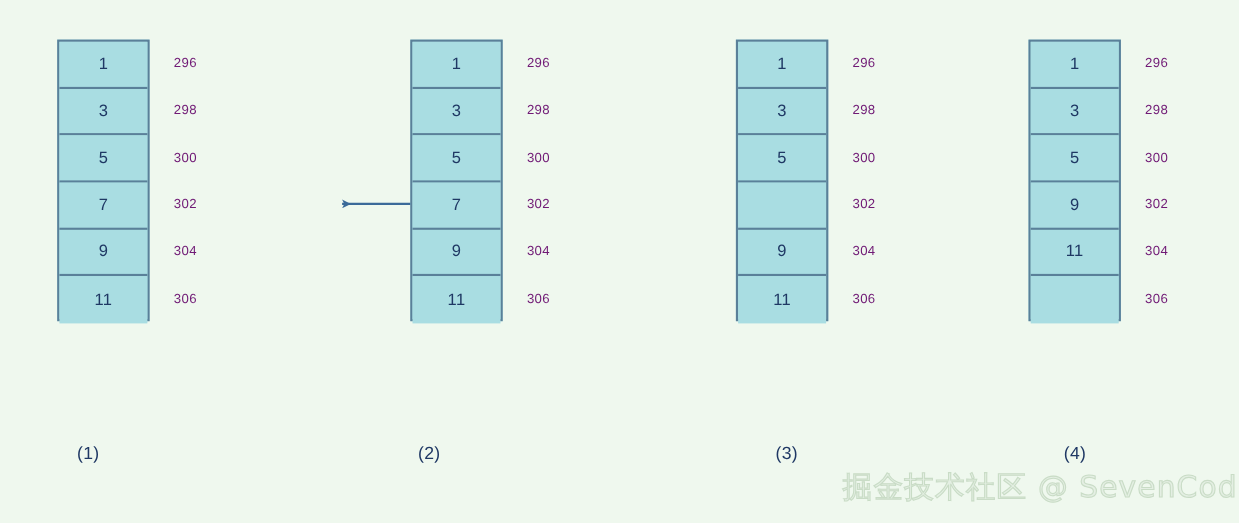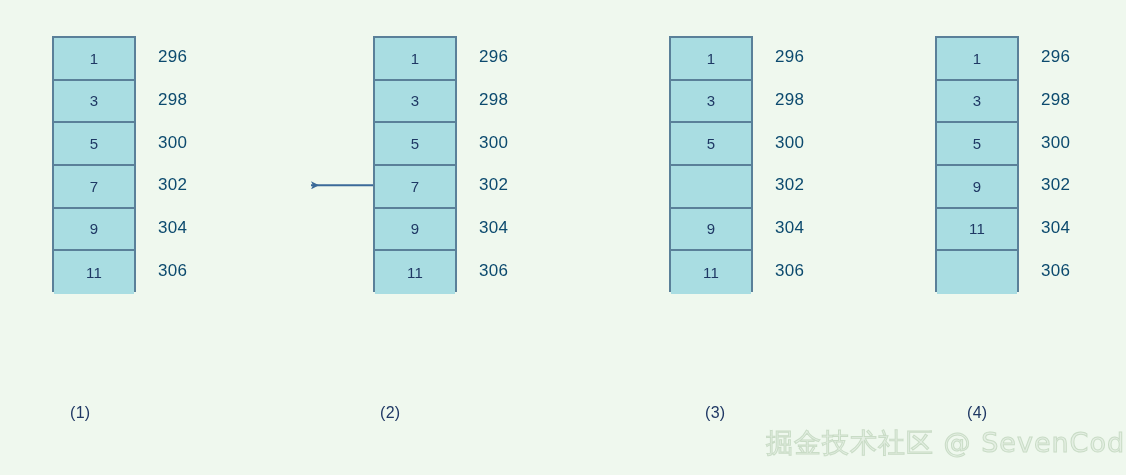--- a/index.html
+++ b/index.html
@@ -39,22 +39,22 @@
     display: flex;
     align-items: center;
     justify-content: center;
     letter-spacing: 0.3px;
   }
   .cell:last-child {
     border-bottom: none;
   }
   .addr {
     position: absolute;
-    color: #0c4a6e;
-    font-size: 17px;
+    color: #701a75;
+    font-size: 12px;
     display: flex;
     align-items: center;
     justify-content: flex-start;
     letter-spacing: 0.3px;
     white-space: nowrap;
   }
   .caption {
     position: absolute;
     color: #1f3864;
     font-size: 16px;

